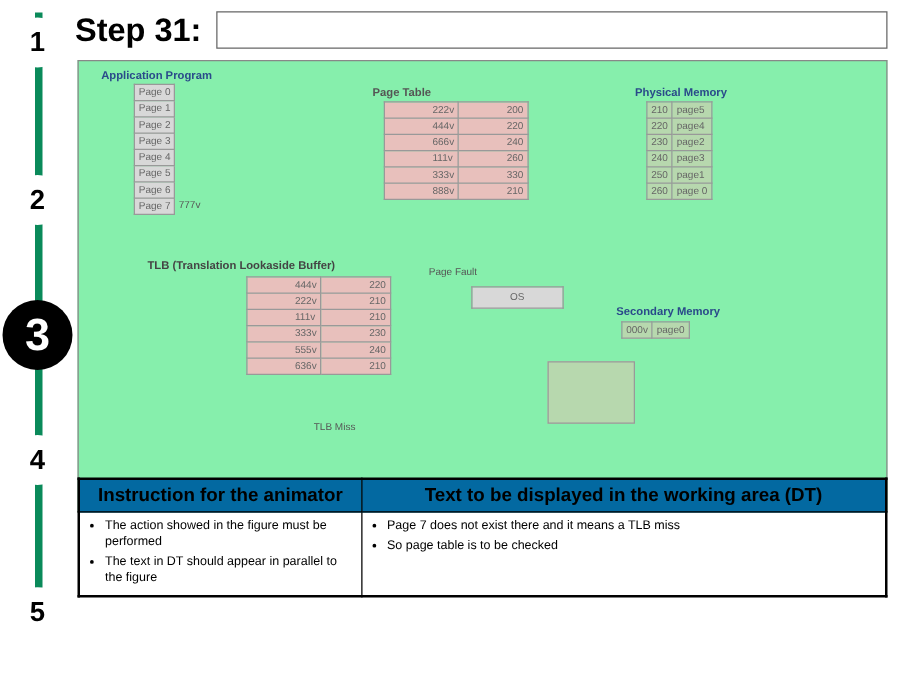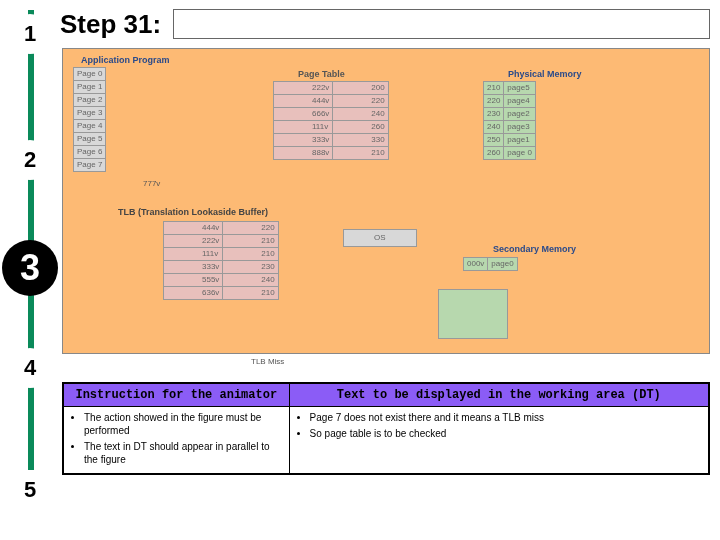--- a/index.html
+++ b/index.html
@@ -69,30 +69,31 @@
     flex: 1;
     height: 30px;
     border: 1px solid #666;
     background: #fff;
   }
   .diagram {
     position: absolute;
     left: 62px;
     top: 48px;
     width: 648px;
-    height: 306px;
+    height: 362px;
     border: 1px solid #888;
-    background: #fdba74;
+    background: #86efac;
     font-size: 8px;
     color: #666;
   }
   .mini-table {
     position: absolute;
     border-collapse: collapse;
     font-size: 8px;
+    margin-left: 34px;
   }
   .mini-table td {
     border: 1px solid #999;
     padding: 1px 3px;
     height: 11px;
     line-height: 10px;
     text-align: left;
   }
   .hdr {
     position: absolute;
@@ -100,44 +101,42 @@
     color: #2a4a8a;
     font-weight: bold;
   }
   .c-green td { background: #b7d8ae; }
   .c-pink td { background: #e8c0bc; padding-left: 38px; }
   .c-gray td { background: #d8d8d8; }
   .annot {
     position: absolute;
     font-size: 8px;
     color: #555;
-    margin-top: 20px;
   }
   .empty-green {
     position: absolute;
     background: #b7d8ae;
     border: 1px solid #999;
   }
   .instruction-table {
     position: absolute;
     left: 62px;
     top: 382px;
     width: 648px;
     border-collapse: collapse;
     border: 2px solid #000;
     font-size: 10px;
   }
   .instruction-table th {
     border: 1px solid #000;
     padding: 4px;
     font-weight: bold;
-    background: #8b5cf6;
+    background: #0369a1;
     text-align: center;
-    font-size: 12px;
-    font-family: Liberation Mono, monospace;
+    font-size: 15px;
   }
   .instruction-table td {
     border: 1px solid #000;
     padding: 4px 6px;
     vertical-align: top;
     font-size: 10px;
     line-height: 1.3;
   }
   .instruction-table ul {
     list-style: disc;

